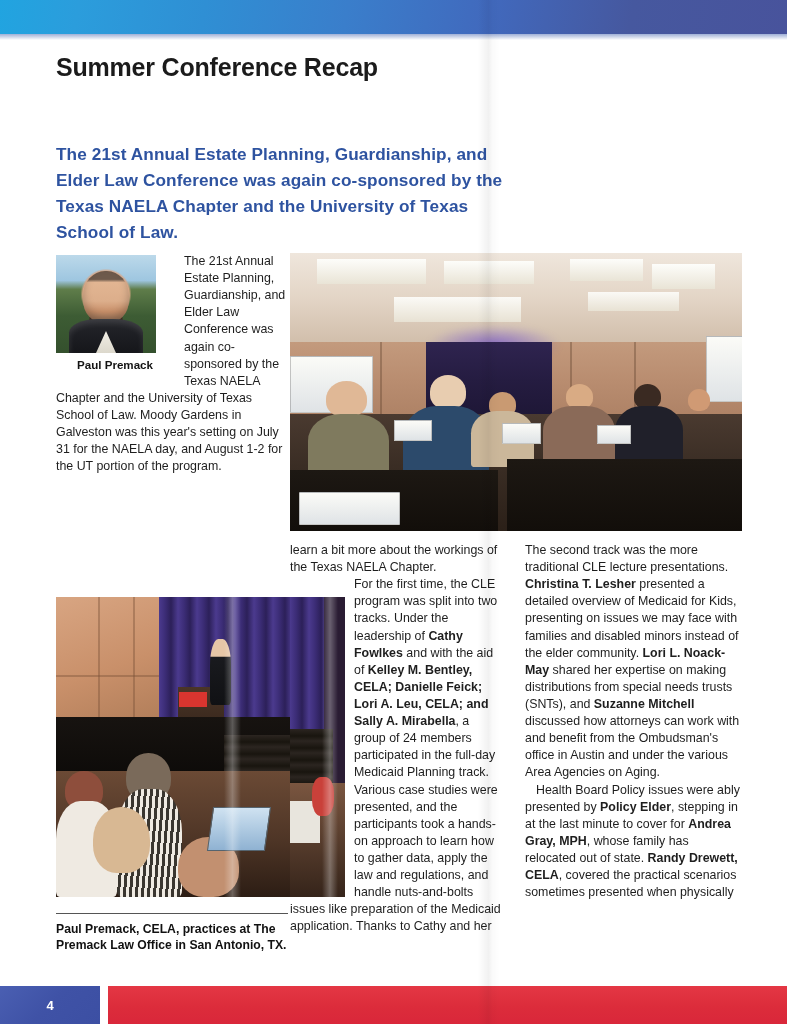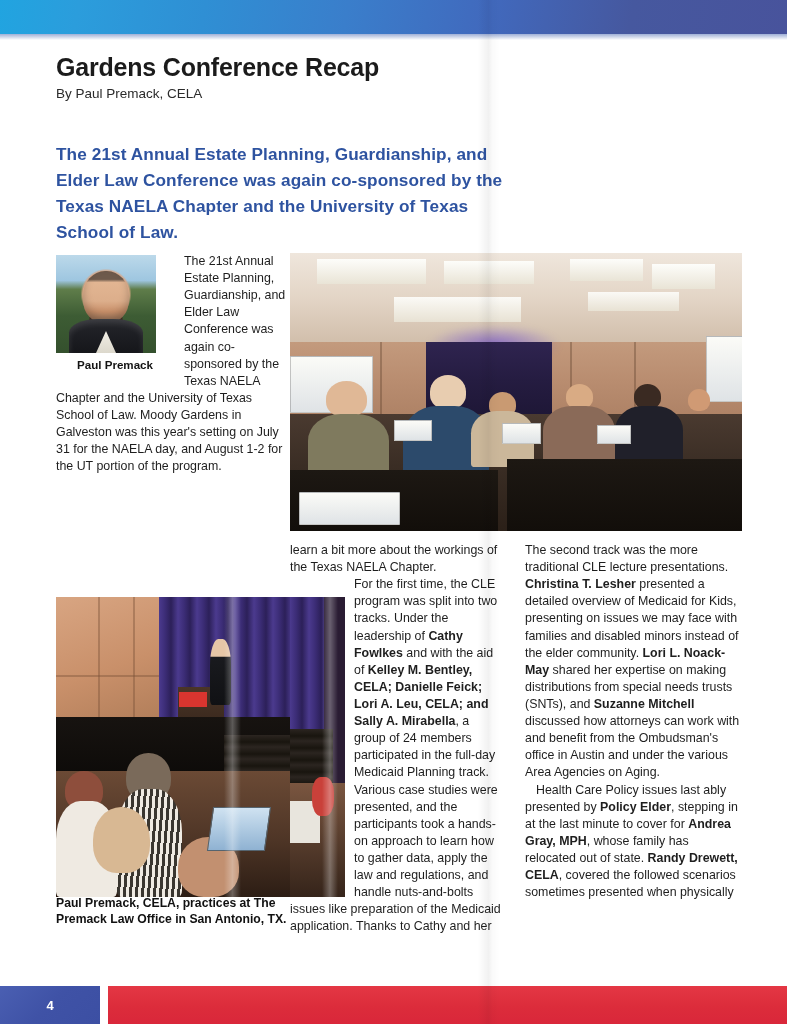--- a/index.html
+++ b/index.html
@@ -286,27 +286,27 @@
     height: 292px;
     margin: 22px 8px 4px 0;
     background: transparent;
     shape-outside: inset(0);
   }
 
   
   .caption {
     position: absolute;
     left: 56px;
-    top: 832px;
+    top: 873px;
     width: 232px;
     font-size: 12.2px;
     line-height: 1.32;
     font-weight: bold;
     color: #111;
-    padding-top: 22px;
+    padding-top: 7px;
     border-top: 1.5px solid #555;
   }
 
   
   .footer { position:absolute; left:0; top:986px; width:787px; height:38px; }
   .footer-rule {
     position:absolute; left:0; top:-4px; width:787px; height:3px;
     background:#ffffff;
   }
   .footer-bar {
@@ -326,22 +326,21 @@
 </style>
 </head>
 <body>
 
 <div class="top-band"></div>
 <div class="top-band-fade"></div>
 
 <div class="page">
 
   <div class="masthead">
-    <h1 class="article-title">Gardens Conference Recap</h1>
-    <div class="byline">By Paul Premack, CELA</div>
+    <h1 class="article-title">Summer Conference Recap</h1>
   </div>
 
   <div class="deck">The 21st Annual Estate Planning, Guardianship, and Elder Law Conference was again co-sponsored by the Texas NAELA Chapter and the University of Texas School of Law.</div>
 
   <div class="photo-hall">
     <div class="hall-ceiling"></div>
     <div class="hall-panel" style="left:6%;top:2%;width:24%;height:9%;"></div>
     <div class="hall-panel" style="left:34%;top:3%;width:20%;height:8%;"></div>
     <div class="hall-panel" style="left:62%;top:2%;width:16%;height:8%;"></div>
     <div class="hall-panel" style="left:80%;top:4%;width:14%;height:9%;"></div>
@@ -418,21 +417,21 @@
   <div class="caption">Paul Premack, CELA, practices at The Premack Law Office in San Antonio, TX.</div>
 
   <div class="col col-mid">
     <p>learn a bit more about the workings of the Texas NAELA Chapter.</p>
     <div class="float-mid-photo"></div>
     <p><span>For the first time, the CLE program was split into two tracks. Under the leadership of </span><b>Cathy Fowlkes</b><span> and with the aid of </span><b>Kelley M. Bentley, CELA; Danielle Feick; Lori A. Leu, CELA; and Sally A. Mirabella</b><span>, a group of 24 members participated in the full-day Medicaid Planning track. Various case studies were presented, and the participants took a hands-on approach to learn how to gather data, apply the law and regulations, and handle nuts-and-bolts issues like preparation of the Medicaid application. Thanks to Cathy and her</span></p>
   </div>
 
   <div class="col col-right">
     <p><span>The second track was the more traditional CLE lecture presentations. </span><b>Christina T. Lesher</b><span> presented a detailed overview of Medicaid for Kids, presenting on issues we may face with families and disabled minors instead of the elder community. </span><b>Lori L. Noack-May</b><span> shared her expertise on making distributions from special needs trusts (SNTs), and </span><b>Suzanne Mitchell</b><span> discussed how attorneys can work with and benefit from the Ombudsman's office in Austin and under the various Area Agencies on Aging.</span></p>
-    <p><span>Health Care Policy issues last ably presented by </span><b>Policy Elder</b><span>, stepping in at the last minute to cover for </span><b>Andrea Gray, MPH</b><span>, whose family has relocated out of state. </span><b>Randy Drewett, CELA</b><span>, covered the followed scenarios sometimes presented when physically</span></p>
+    <p><span>Health Board Policy issues were ably presented by </span><b>Policy Elder</b><span>, stepping in at the last minute to cover for </span><b>Andrea Gray, MPH</b><span>, whose family has relocated out of state. </span><b>Randy Drewett, CELA</b><span>, covered the practical scenarios sometimes presented when physically</span></p>
   </div>
 
 </div>
 
 <div class="seam"></div>
 
 <div class="footer">
   <div class="footer-rule"></div>
   <div class="footer-bar"></div>
   <div class="page-num-box">4</div>

